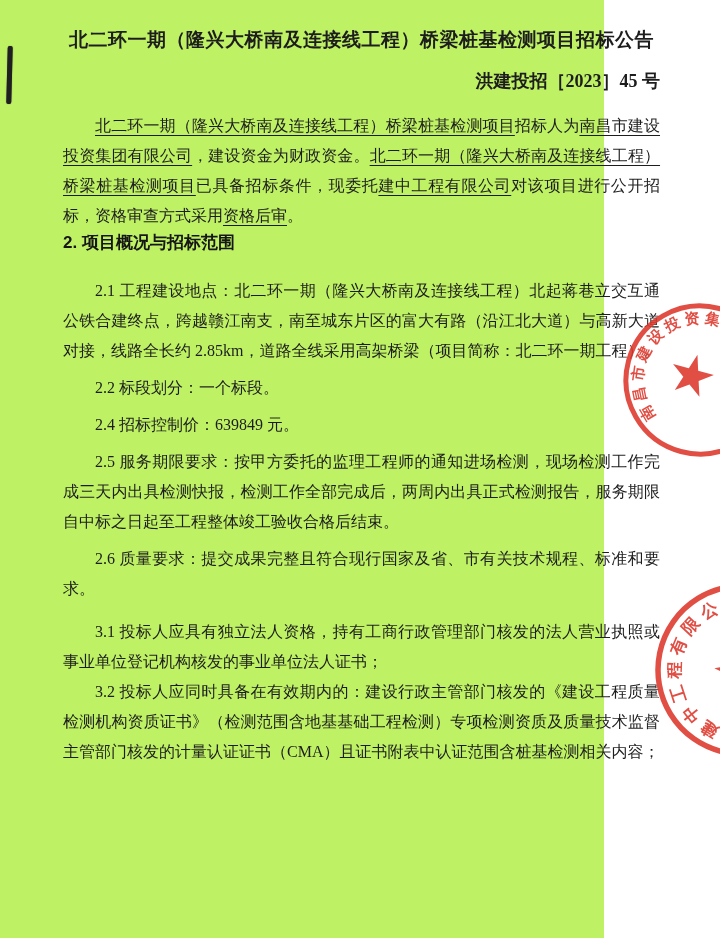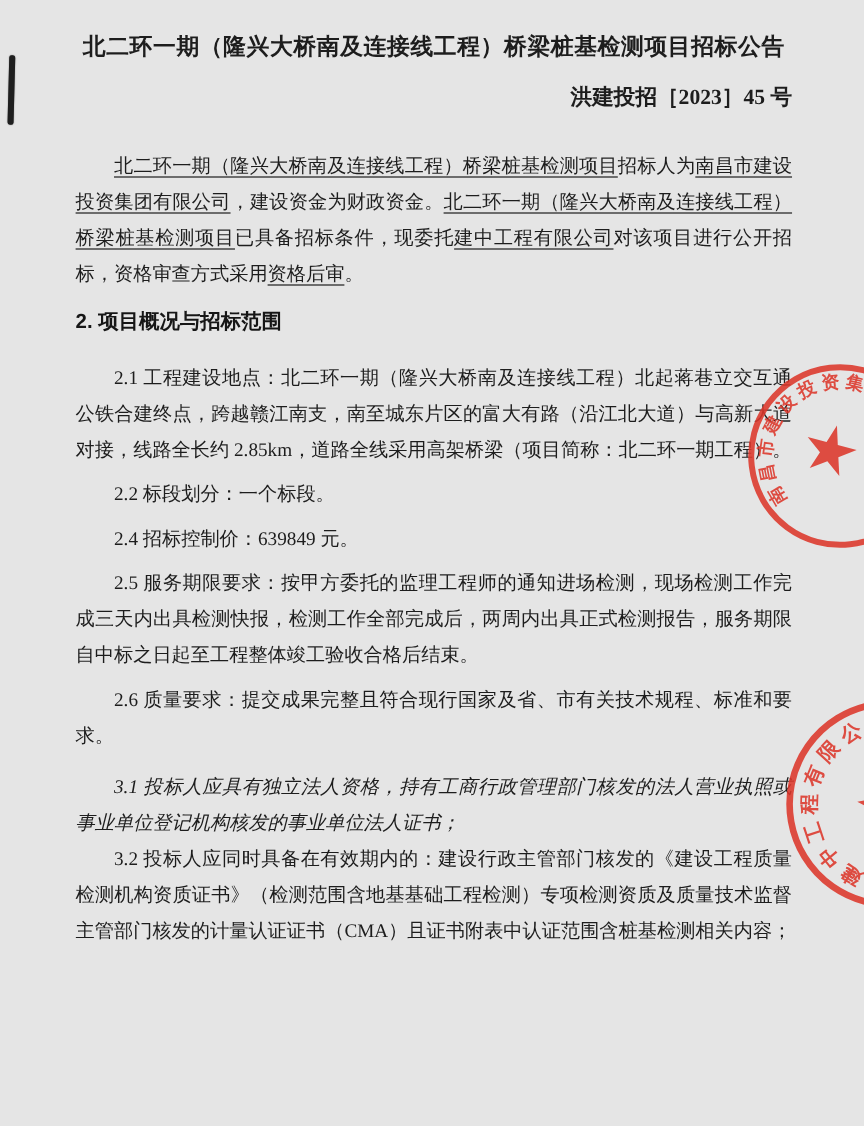--- a/index.html
+++ b/index.html
@@ -1,52 +1,52 @@
 <!DOCTYPE html>
 <html><head>
 <meta charset="utf-8">
 <style>
   html,body{margin:0;padding:0;}
   body{
     width:720px;height:938px;overflow:hidden;background:#ffffff;
     font-family:"Liberation Serif",serif;
   }
   .page{
-    position:relative;width:720px;height:938px;background:#e5e5e5;color:#1d1d1d;
+    position:relative;width:604px;height:938px;background:#bef264;color:#1d1d1d;
   }
   .binding-mark{
     position:absolute;left:7px;top:46px;width:5px;height:58px;
     background:#1f1f1f;border-radius:2px;transform:rotate(1.5deg);
     box-shadow:0 0 1px #555;
   }
   .content{
     position:absolute;left:63px;top:0;width:597px;
   }
   .title1{
     margin-top:26px;text-align:center;
     font-weight:bold;font-size:19px;line-height:27px;letter-spacing:0.5px;
     font-family:"Liberation Serif",serif;
   }
   .title2{
     margin-top:16px;text-align:right;font-weight:bold;font-size:18px;line-height:25px;
   }
   .sec-heading{
     font-family:"Liberation Sans",sans-serif;
-    font-weight:bold;font-size:17px;line-height:24px;margin-top:12px;color:#161616;
+    font-weight:bold;font-size:17px;line-height:24px;color:#161616;
   }
   section.s0 .sec-heading{margin-top:23px;}
   section.s2 .sec-heading{margin-top:9px;}
   .para{
     margin:7px 0 0;font-size:16px;line-height:30px;
     text-align:justify;text-indent:2em;color:#1d1d1d;
   }
-  section.s0 .para{margin-top:30px;}
+  section.s0 .para{margin-top:17px;}
   section.s1 .para:first-of-type{margin-top:21px;}
   section.s2 .para{margin-top:0;}
-  section.s2 .para:first-of-type{margin-top:13px;font-style:italic;}
+  section.s2 .para:first-of-type{margin-top:13px;}
   .u{
     text-decoration:underline;
     text-underline-offset:4px;
     text-decoration-thickness:1.3px;
   }
   .seal{position:absolute;opacity:0.88;pointer-events:none;}
   .seal1{left:610px;top:290px;width:180px;height:180px;}
   .seal2{left:640px;top:568px;width:210px;height:210px;}
   .seal text{font-family:"Liberation Sans",sans-serif;font-weight:bold;}
 </style>

